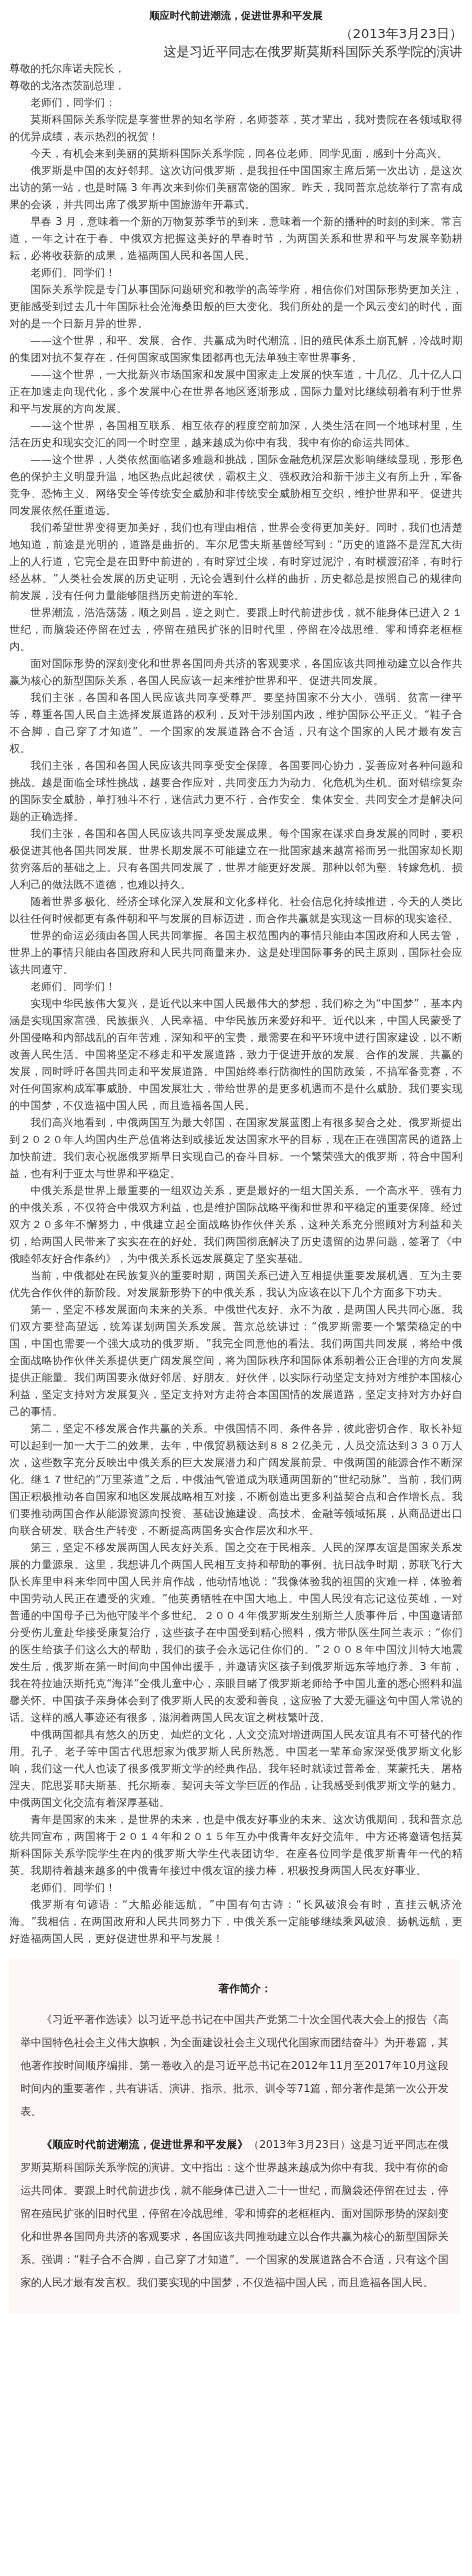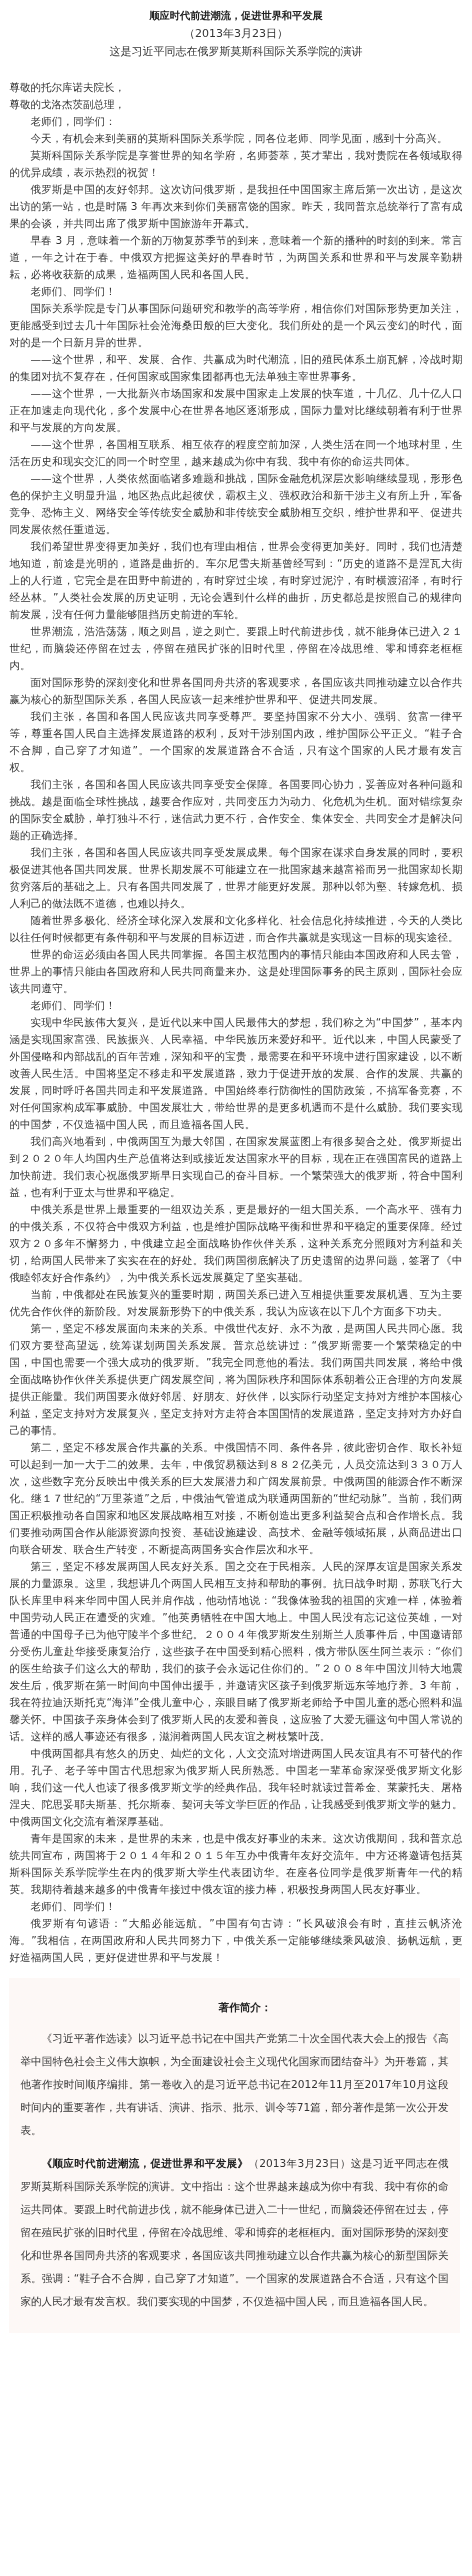--- a/index.html
+++ b/index.html
@@ -15,26 +15,26 @@
     }
     .title {
       text-align: center;
       font-weight: bold;
       font-size: 10.2px;
       line-height: 19px;
       margin: 0;
       color: #222222;
     }
     .date, .subtitle {
-      text-align: center;
-      font-size: 11px;
+      text-align: right;
+      font-size: 13px;
       line-height: 17.3px;
       margin: 0;
     }
-    .subtitle { margin-bottom: 19px; }
+    .subtitle { }
     .salute {
       font-size: 10.5px;
       line-height: 17px;
       margin: 0;
       text-align: justify;
     }
     .para {
       font-size: 10.5px;
       line-height: 17px;
       margin: 0;
@@ -73,22 +73,22 @@
 <div class="article">
   <p class="title">顺应时代前进潮流，促进世界和平发展</p>
   <p class="date">（2013年3月23日）</p>
   <p class="subtitle">这是习近平同志在俄罗斯莫斯科国际关系学院的演讲</p>
 
   <p class="salute">尊敬的托尔库诺夫院长，</p>
   <p class="salute">尊敬的戈洛杰茨副总理，</p>
 
   <div>
     <p class="para">老师们，同学们：</p>
+    <p class="para">莫斯科国际关系学院是享誉世界的知名学府，名师荟萃，英才辈出，我对贵院在各领域取得的优异成绩，表示热烈的祝贺！</p>
     <p class="para">今天，有机会来到美丽的莫斯科国际关系学院，同各位老师、同学见面，感到十分高兴。</p>
-    <p class="para">莫斯科国际关系学院是享誉世界的知名学府，名师荟萃，英才辈出，我对贵院在各领域取得的优异成绩，表示热烈的祝贺！</p>
     <p class="para">俄罗斯是中国的友好邻邦。这次访问俄罗斯，是我担任中国国家主席后第一次出访，是这次出访的第一站，也是时隔 3 年再次来到你们美丽富饶的国家。昨天，我同普京总统举行了富有成果的会谈，并共同出席了俄罗斯中国旅游年开幕式。</p>
     <p class="para">早春 3 月，意味着一个新的万物复苏季节的到来，意味着一个新的播种的时刻的到来。常言道，一年之计在于春。中俄双方把握这美好的早春时节，为两国关系和世界和平与发展辛勤耕耘，必将收获新的成果，造福两国人民和各国人民。</p>
     <p class="para">老师们、同学们！</p>
     <p class="para">国际关系学院是专门从事国际问题研究和教学的高等学府，相信你们对国际形势更加关注，更能感受到过去几十年国际社会沧海桑田般的巨大变化。我们所处的是一个风云变幻的时代，面对的是一个日新月异的世界。</p>
     <p class="para">——这个世界，和平、发展、合作、共赢成为时代潮流，旧的殖民体系土崩瓦解，冷战时期的集团对抗不复存在，任何国家或国家集团都再也无法单独主宰世界事务。</p>
     <p class="para">——这个世界，一大批新兴市场国家和发展中国家走上发展的快车道，十几亿、几十亿人口正在加速走向现代化，多个发展中心在世界各地区逐渐形成，国际力量对比继续朝着有利于世界和平与发展的方向发展。</p>
     <p class="para">——这个世界，各国相互联系、相互依存的程度空前加深，人类生活在同一个地球村里，生活在历史和现实交汇的同一个时空里，越来越成为你中有我、我中有你的命运共同体。</p>
     <p class="para">——这个世界，人类依然面临诸多难题和挑战，国际金融危机深层次影响继续显现，形形色色的保护主义明显升温，地区热点此起彼伏，霸权主义、强权政治和新干涉主义有所上升，军备竞争、恐怖主义、网络安全等传统安全威胁和非传统安全威胁相互交织，维护世界和平、促进共同发展依然任重道远。</p>
     <p class="para">我们希望世界变得更加美好，我们也有理由相信，世界会变得更加美好。同时，我们也清楚地知道，前途是光明的，道路是曲折的。车尔尼雪夫斯基曾经写到：“历史的道路不是涅瓦大街上的人行道，它完全是在田野中前进的，有时穿过尘埃，有时穿过泥泞，有时横渡沼泽，有时行经丛林。”人类社会发展的历史证明，无论会遇到什么样的曲折，历史都总是按照自己的规律向前发展，没有任何力量能够阻挡历史前进的车轮。</p>
     <p class="para">世界潮流，浩浩荡荡，顺之则昌，逆之则亡。要跟上时代前进步伐，就不能身体已进入２１世纪，而脑袋还停留在过去，停留在殖民扩张的旧时代里，停留在冷战思维、零和博弈老框框内。</p>

